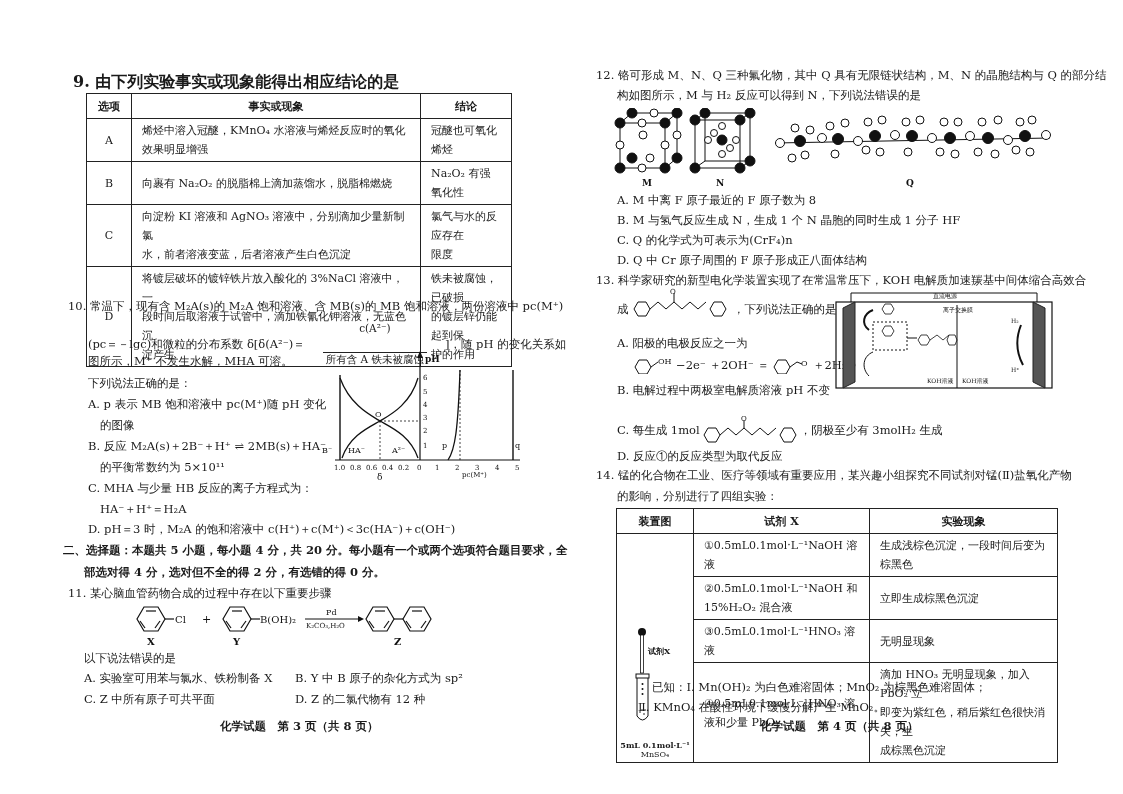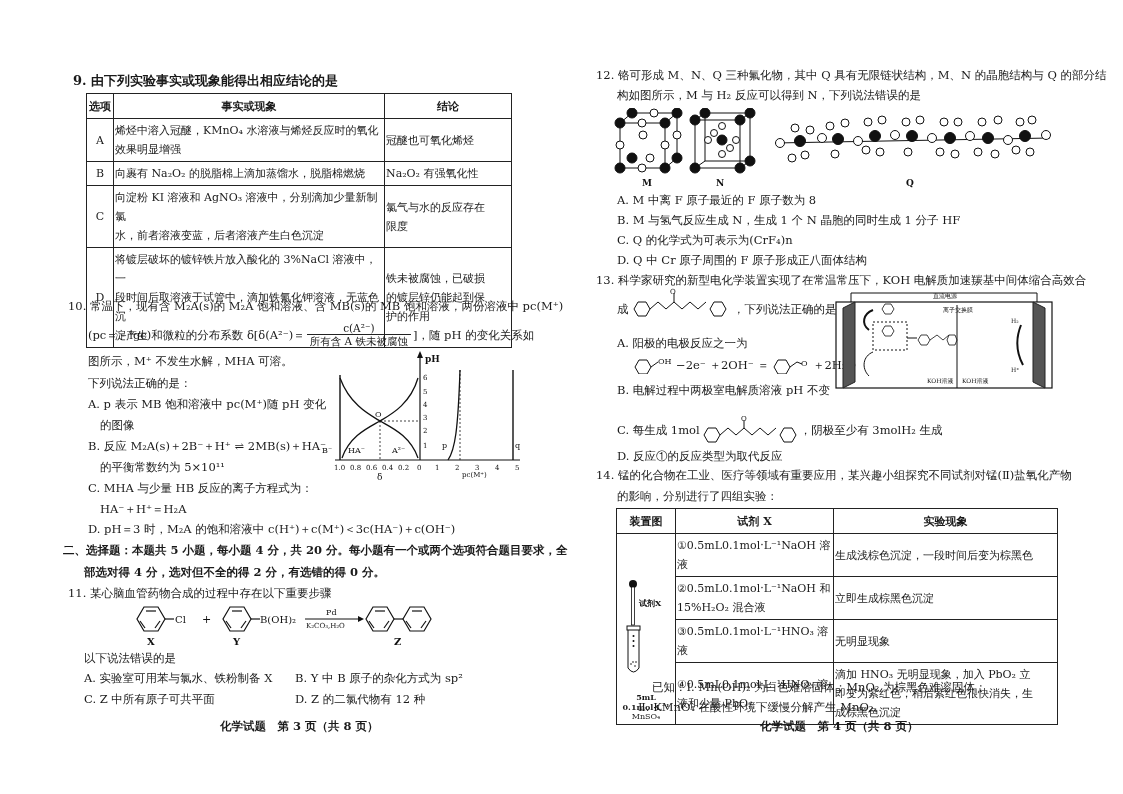--- a/index.html
+++ b/index.html
@@ -1,23 +1,23 @@
 <!DOCTYPE html>
 <html><head>
 <meta charset="utf-8">
 <style>
   html,body{margin:0;padding:0;background:#fff;}
   body{width:1123px;height:794px;position:relative;overflow:hidden;
        font-family:"DejaVu Serif","Liberation Serif",serif;color:#1a1a1a;font-size:11.5px;}
   .abs{position:absolute;}
-  .q-title{font-weight:bold;font-size:13px;white-space:nowrap;}
+  .q-title{font-weight:bold;font-size:16px;white-space:nowrap;}
   .line{white-space:nowrap;font-size:11.5px;}
   .bold{font-weight:bold;}
   table.t{border-collapse:collapse;position:absolute;font-size:11px;}
-  table.t td,table.t th{border:1.2px solid #222;padding:2px 1px;line-height:19px;vertical-align:middle;}
+  table.t td,table.t th{border:1.2px solid #222;padding:2px 10px;line-height:19px;vertical-align:middle;}
   table.t th{font-weight:bold;text-align:center;height:20px;}
   .center{text-align:center;}
   .footer{font-weight:bold;font-size:11.5px;white-space:nowrap;}
   svg text{font-family:"DejaVu Serif","Liberation Serif",serif;}
 </style>
 </head>
 <body>
 
 <div>
 
@@ -65,21 +65,21 @@
             <div>的镀层锌仍能起到保</div>
             <div>护的作用</div>
           </td>
     </tr>
   </tbody>
     </table>
 
   <div class="abs line" style="left:68px;top:299px;">10. 常温下，现有含 M₂A(s)的 M₂A 饱和溶液、含 MB(s)的 MB 饱和溶液，两份溶液中 pc(M⁺)</div>
   <div class="abs line" style="left:88px;top:322px;display:flex;align-items:center;">
     <span>(pc＝－lgc)和微粒的分布系数 δ[δ(A²⁻)＝</span>
-    <span style="display:inline-flex;flex-direction:column;align-items:center;margin:0 2px;font-size:10.5px;">
+    <span style="display:inline-flex;flex-direction:column;align-items:center;margin:0 18px;font-size:10.5px;gap:18px;">
       <span>c(A²⁻)</span>
       <span style="border-top:1px solid #222;padding:0 3px;">所有含 A 铁未被腐蚀</span>
     </span>
     <span>]，随 pH 的变化关系如</span>
   </div>
   <div class="abs line" style="left:88px;top:354px;">图所示，M⁺ 不发生水解，MHA 可溶。</div>
   <div class="abs line" style="left:88px;top:376px;">下列说法正确的是：</div>
   <div class="abs line" style="left:88px;top:397px;">A. p 表示 MB 饱和溶液中 pc(M⁺)随 pH 变化</div>
   <div class="abs line" style="left:100px;top:418px;">的图像</div>
   <div class="abs line" style="left:88px;top:439px;">B. 反应 M₂A(s)＋2B⁻＋H⁺ ⇌ 2MB(s)＋HA⁻</div>

